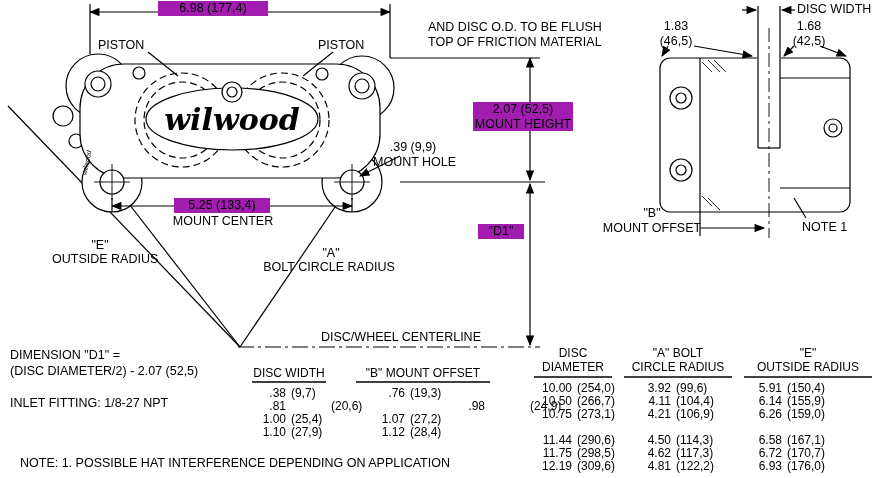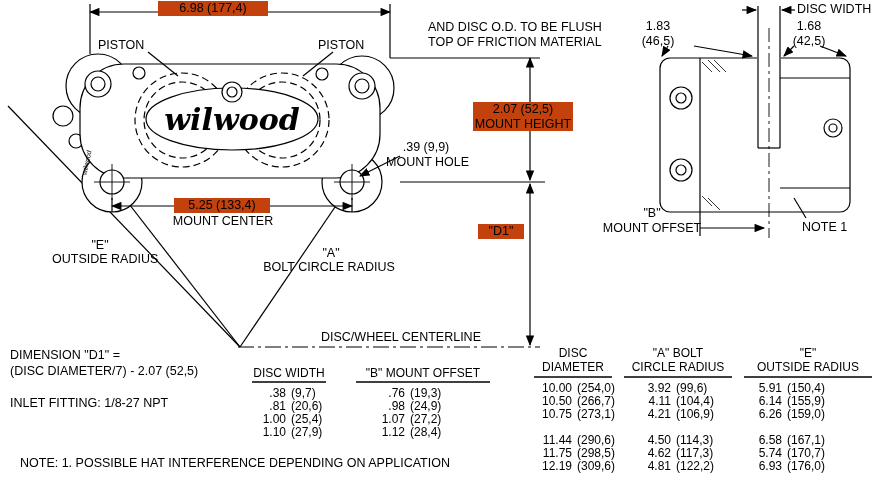--- a/index.html
+++ b/index.html
@@ -1,21 +1,21 @@
 <!DOCTYPE html>
 <html><head>
 <meta charset="utf-8">
 <style>
   html,body{margin:0;padding:0;background:#fff;}
   #stage{position:relative;width:875px;height:478px;background:#fff;overflow:hidden;
          font-family:"Liberation Sans",sans-serif;color:#000;}
   #lineart{position:absolute;left:0;top:0;}
   .lbl{position:absolute;font-size:12.5px;line-height:1.16;white-space:nowrap;color:#000;}
   .ctr{text-align:center;}
-  .bg{background:#c2410c;}
+  .bg{background:#a21caf;}
   .blk{display:block;}
   .trow{position:absolute;display:flex;font-size:12px;line-height:1;}
   .otrow{left:250px;}
   .rtrow{left:532px;}
   .n{text-align:right;display:inline-block;}
   .m{text-align:left;display:inline-block;margin-left:5px;}
   .w36{width:36px;} .w40{width:40px;} .w34{width:34px;} .w50{width:50px;} .w52{width:52px;}
   .gap28{margin-left:28px;} .gap8{margin-left:8px;} .gap20{margin-left:20px;}
 </style>
 </head>
@@ -145,67 +145,67 @@
   <div class="lbl" style="left:428px;top:20px;">
     <span class="blk">AND DISC O.D. TO BE FLUSH</span>
     <span class="blk">TOP OF FRICTION MATERIAL</span>
   </div>
 
   <div class="lbl ctr bg" style="left:473px;top:102px;width:100px;">
     <span class="blk">2.07 (52,5)</span>
     <span class="blk">MOUNT HEIGHT</span>
   </div>
 
-  <div class="lbl ctr" style="left:386px;top:140px;width:80px;">
+  <div class="lbl ctr" style="left:373px;top:140px;width:80px;">
     <span class="blk">.39 (9,9)</span>
     <span class="blk">MOUNT HOLE</span>
   </div>
 
   <div class="lbl ctr bg" style="left:174px;top:198px;width:96px;">5.25 (133,4)</div>
   <div class="lbl ctr" style="left:164px;top:214px;width:118px;">MOUNT CENTER</div>
 
   <div class="lbl ctr" style="left:77px;top:238px;width:46px;">"E"</div>
   <div class="lbl ctr" style="left:52px;top:252px;width:96px;">OUTSIDE RADIUS</div>
 
   <div class="lbl ctr" style="left:308px;top:246px;width:46px;">"A"</div>
   <div class="lbl ctr" style="left:254px;top:260px;width:150px;">BOLT CIRCLE RADIUS</div>
 
   <div class="lbl ctr bg" style="left:478px;top:224px;width:46px;">"D1"</div>
   <div class="lbl ctr" style="left:312px;top:330px;width:178px;">DISC/WHEEL CENTERLINE</div>
 
   <div class="lbl" style="left:797px;top:2px;">DISC WIDTH</div>
 
-  <div class="lbl ctr" style="left:632px;top:19px;width:52px;">
+  <div class="lbl ctr" style="left:650px;top:19px;width:52px;">
     <span class="blk">1.83</span>
     <span class="blk">(46,5)</span>
   </div>
   <div class="lbl ctr" style="left:783px;top:19px;width:52px;">
     <span class="blk">1.68</span>
     <span class="blk">(42,5)</span>
   </div>
 
   <div class="lbl" style="left:802px;top:220px;">NOTE 1</div>
   <div class="lbl ctr" style="left:630px;top:206px;width:44px;">"B"</div>
   <div class="lbl ctr" style="left:602px;top:221px;width:100px;">MOUNT OFFSET</div>
 
   <div class="lbl" style="left:10px;top:348px;">DIMENSION "D1" =</div>
-  <div class="lbl" style="left:10px;top:364px;">(DISC DIAMETER/7) - 2.07 (52,5)</div>
+  <div class="lbl" style="left:10px;top:364px;">(DISC DIAMETER/2) - 2.07 (52,5)</div>
   <div class="lbl" style="left:10px;top:396px;">INLET FITTING: 1/8-27 NPT</div>
   <div class="lbl" style="left:10px;top:456px;margin-left:10px;">NOTE: 1. POSSIBLE HAT INTERFERENCE DEPENDING ON APPLICATION</div>
 
   <div class="lbl ctr" style="left:252px;top:367px;width:74px;font-size:12px;">DISC WIDTH</div>
   <div class="lbl ctr" style="left:356px;top:367px;width:134px;font-size:12px;">"B" MOUNT OFFSET</div>
 
   <div class="trow otrow" style="top:387px;">
     <span class="n w36">.38</span>
       <span class="m w50">(9,7)</span>
     <span class="n w36 gap28">.76</span>
       <span class="m w50">(19,3)</span>
   </div>
-  <div class="trow otrow" style="top:400px;">
+  <div class="trow otrow" style="top:400px;gap:40px;">
     <span class="n w36">.81</span>
       <span class="m w50">(20,6)</span>
     <span class="n w36 gap28">.98</span>
       <span class="m w50">(24,9)</span>
   </div>
   <div class="trow otrow" style="top:413px;">
     <span class="n w36">1.00</span>
       <span class="m w50">(25,4)</span>
     <span class="n w36 gap28">1.07</span>
       <span class="m w50">(27,2)</span>
@@ -260,21 +260,21 @@
     <span class="n w34 gap8">4.50</span>
       <span class="m w52">(114,3)</span>
     <span class="n w34 gap20">6.58</span>
       <span class="m w52">(167,1)</span>
   </div>
   <div class="trow rtrow" style="top:447px;">
     <span class="n w40">11.75</span>
       <span class="m w52">(298,5)</span>
     <span class="n w34 gap8">4.62</span>
       <span class="m w52">(117,3)</span>
-    <span class="n w34 gap20">5.74</span>
+    <span class="n w34 gap20">6.72</span>
       <span class="m w52">(170,7)</span>
   </div>
   <div class="trow rtrow" style="top:460px;">
     <span class="n w40">12.19</span>
       <span class="m w52">(309,6)</span>
     <span class="n w34 gap8">4.81</span>
       <span class="m w52">(122,2)</span>
     <span class="n w34 gap20">6.93</span>
       <span class="m w52">(176,0)</span>
   </div>

